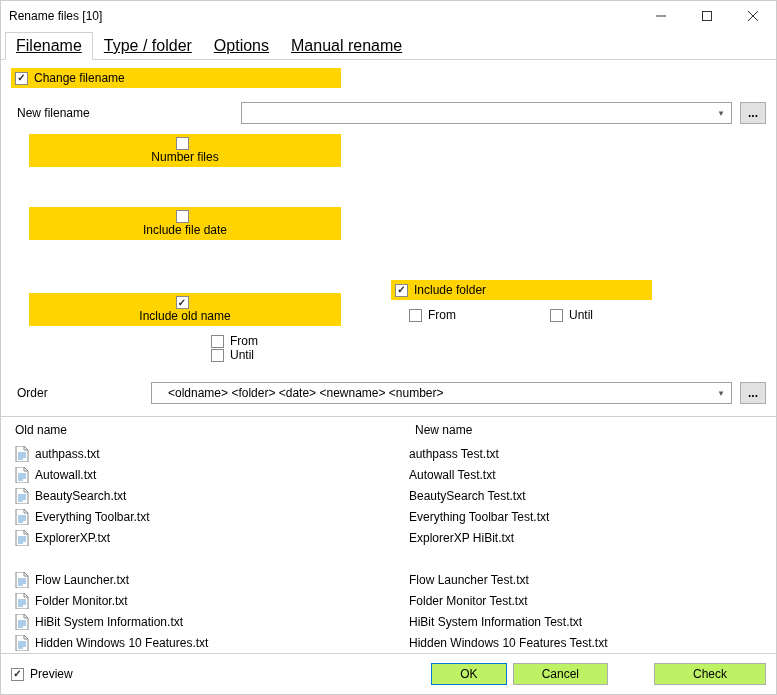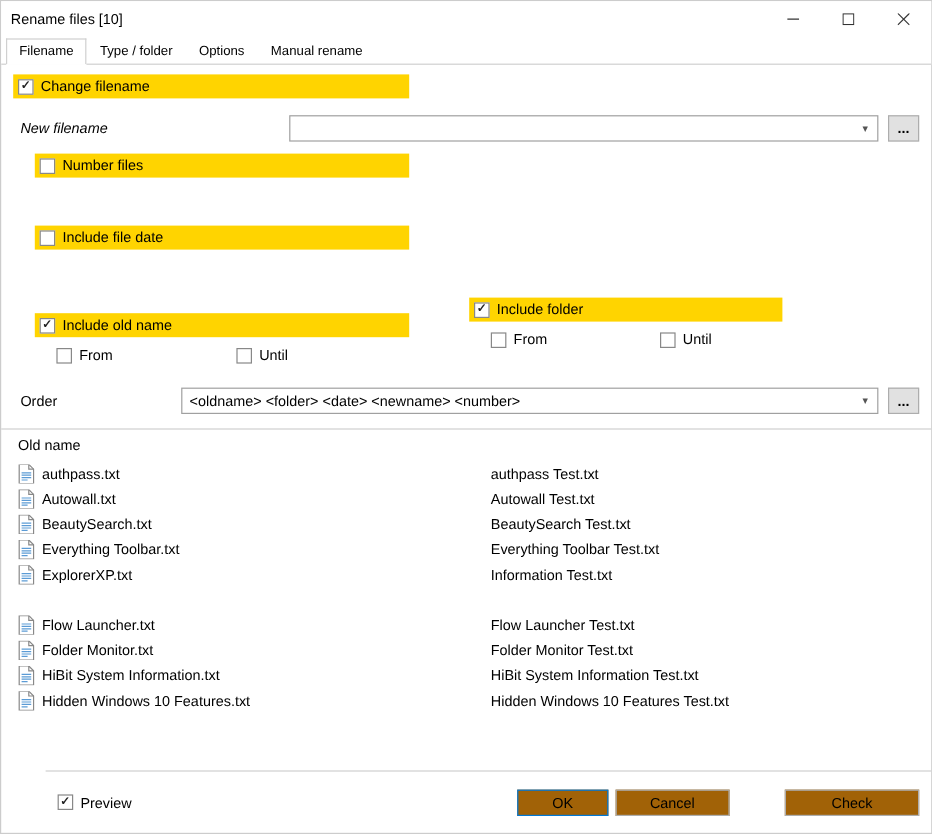--- a/index.html
+++ b/index.html
@@ -3,57 +3,57 @@
   <meta charset="utf-8">
   <style>
     * { box-sizing: border-box; margin: 0; padding: 0; }
     body { font-family: "Segoe UI", Tahoma, sans-serif; font-size: 12px; background: #f0f0f0; width: 777px; height: 695px; overflow: hidden; }
     .window { width: 777px; height: 695px; background: #fff; border: 1px solid #ccc; display: flex; flex-direction: column; }
     .titlebar { height: 30px; display: flex; align-items: center; padding-left: 8px; background: #fff; }
     .titlebar-title { flex: 1; font-size: 12px; }
     .titlebar-btns { display: flex; }
     .titlebar-btn { width: 46px; height: 30px; display: flex; align-items: center; justify-content: center; font-size: 14px; color: #333; cursor: default; }
     .tabs { display: flex; padding-left: 4px; border-bottom: 1px solid #d0d0d0; background:#fff; }
-    .tab { padding: 4px 10px; font-size: 11px; border: 1px solid transparent; border-bottom: none; cursor: default; position: relative; top: 1px; }
+    .tab { padding: 4px 10px; font-size: 16px; border: 1px solid transparent; border-bottom: none; cursor: default; position: relative; top: 1px; text-decoration: underline; }
     .tab.active { background: #fff; border: 1px solid #d0d0d0; border-bottom: 1px solid #fff; }
     .content { flex: 1; padding: 8px 10px 0 10px; display: flex; flex-direction: column; }
     .row { display: flex; align-items: center; margin-bottom: 6px; }
     .hl { background: #ffd400; padding: 3px 4px; display: flex; align-items: center; }
     .cb { width: 13px; height: 13px; border: 1px solid #888; background: #fff; display: inline-flex; align-items: center; justify-content: center; margin-right: 6px; font-size: 10px; line-height: 1; color: #222; }
     .cb.checked::after { content: "✓"; font-weight: bold; }
     .label { font-size: 12px; }
-    .indent { margin-left: 18px; }
+    .indent { margin-left: 18px; flex-direction: column; }
     .new-filename-row { display: flex; align-items: center; margin: 8px 0 10px 0; }
-    .new-filename-label { width: 110px; padding-left: 6px; font-style: italic; }
+    .new-filename-label { width: 110px; padding-left: 6px; }
     .combo { flex: 1; height: 22px; border: 1px solid #a0a0a0; background: #fff; display: flex; align-items: center; justify-content: flex-end; padding-right: 2px; }
     .combo-arrow { width: 16px; height: 16px; display: flex; align-items: center; justify-content: center; font-size: 9px; color: #555; }
     .dots-btn { width: 26px; height: 22px; margin-left: 8px; border: 1px solid #adadad; background: #e1e1e1; display:flex; align-items:center; justify-content:center; font-weight:bold; font-size:12px;}
     .section-gap { height: 34px; }
     .two-col { display: flex; gap: 30px; }
     .col-left { width: 350px; margin-top: 13px; }
     .col-right { width: 300px; }
     .sub-row { display: flex; align-items: flex-end; margin-top: 8px; }
     .sub-cb { display: flex; align-items: center; width: 150px; }
     .order-row { display: flex; align-items: center; margin-top: 20px; margin-bottom: 12px; }
     .order-label { width: 140px; padding-left: 6px;}
-    .order-combo { flex: 1; height: 22px; border: 1px solid #a0a0a0; background: #fff; display: flex; align-items: center; padding-left: 6px; justify-content: space-between; padding-right: 2px; }
+    .order-combo { flex: 1; height: 22px; border: 1px solid #a0a0a0; background: #fff; display: flex; align-items: center; padding-left: 16px; justify-content: space-between; padding-right: 2px; }
     .order-text { font-size: 12px; }
     .divider { border-top: 1px solid #d0d0d0; margin: 0 -10px; }
     .list-headers { display: flex; padding: 6px 4px; }
     .col-old { width: 400px; }
     .col-new { flex: 1; }
     .file-list { flex: 1; overflow: auto; padding: 0 4px; }
     .file-row { display: flex; align-items: center; height: 21px; }
     .file-icon { width: 14px; height: 16px; margin-right: 6px; display:inline-block; }
     .file-icon svg { width: 14px; height: 16px; display:block;}
     .file-old { width: 394px; display: flex; align-items: center; }
     .file-new { flex: 1; }
-    .footer { height: 52px; border-top: 1px solid #d0d0d0; display: flex; align-items: center; padding: 0 10px; gap: 6px; margin-left: 37px; }
+    .footer { height: 52px; border-top: 1px solid #d0d0d0; display: flex; align-items: center; padding: 0 10px; gap: 6px; }
     .preview-cb { display: flex; align-items: center; flex: 1; }
-    .btn { height: 22px; padding: 0 28px; border: 1px solid #adadad; background: #a16207; font-size: 12px; display:inline-flex; align-items:center; justify-content:center;}
+    .btn { height: 22px; padding: 0 28px; border: 1px solid #adadad; background: #bef264; font-size: 12px; display:inline-flex; align-items:center; justify-content:center;}
     .btn.default { border: 1px solid #0078d7; }
     .footer-spacer { width: 34px; }
   </style>
 </head>
 <body>
 
 <div class="window">
 
   <div class="titlebar">
     <span class="titlebar-title">Rename files [10]</span>
@@ -161,20 +161,21 @@
         <span class="order-text">&lt;oldname&gt; &lt;folder&gt; &lt;date&gt; &lt;newname&gt; &lt;number&gt;</span>
         <span class="combo-arrow">▾</span>
       </div>
       <div class="dots-btn">...</div>
     </div>
 
     <div class="divider"></div>
 
     <div class="list-headers">
       <div class="col-old">Old name</div>
+      <div class="col-new">New name</div>
     </div>
 
     <div class="file-list" id="file-list">
         <div class="file-row">
           <div class="file-old">
             <span class="file-icon">
               <svg viewBox="0 0 14 16">
                 <path d="M1 0 L9 0 L13 4 L13 16 L1 16 Z" fill="#fff" stroke="#888" stroke-width="1"></path>
                 <path d="M9 0 L9 4 L13 4" fill="none" stroke="#888" stroke-width="1"></path>
                 <line x1="3" y1="7" x2="11" y2="7" stroke="#5b9bd5" stroke-width="1"></line>
@@ -242,21 +243,21 @@
                 <path d="M1 0 L9 0 L13 4 L13 16 L1 16 Z" fill="#fff" stroke="#888" stroke-width="1"></path>
                 <path d="M9 0 L9 4 L13 4" fill="none" stroke="#888" stroke-width="1"></path>
                 <line x1="3" y1="7" x2="11" y2="7" stroke="#5b9bd5" stroke-width="1"></line>
                 <line x1="3" y1="9" x2="11" y2="9" stroke="#5b9bd5" stroke-width="1"></line>
                 <line x1="3" y1="11" x2="11" y2="11" stroke="#5b9bd5" stroke-width="1"></line>
                 <line x1="3" y1="13" x2="8" y2="13" stroke="#5b9bd5" stroke-width="1"></line>
               </svg>
             </span>
             <span>ExplorerXP.txt</span>
           </div>
-          <div class="file-new">Information Test.txt</div>
+          <div class="file-new">ExplorerXP HiBit.txt</div>
         </div>
         <div class="file-row">
         </div>
         <div class="file-row">
           <div class="file-old">
             <span class="file-icon">
               <svg viewBox="0 0 14 16">
                 <path d="M1 0 L9 0 L13 4 L13 16 L1 16 Z" fill="#fff" stroke="#888" stroke-width="1"></path>
                 <path d="M9 0 L9 4 L13 4" fill="none" stroke="#888" stroke-width="1"></path>
                 <line x1="3" y1="7" x2="11" y2="7" stroke="#5b9bd5" stroke-width="1"></line>

